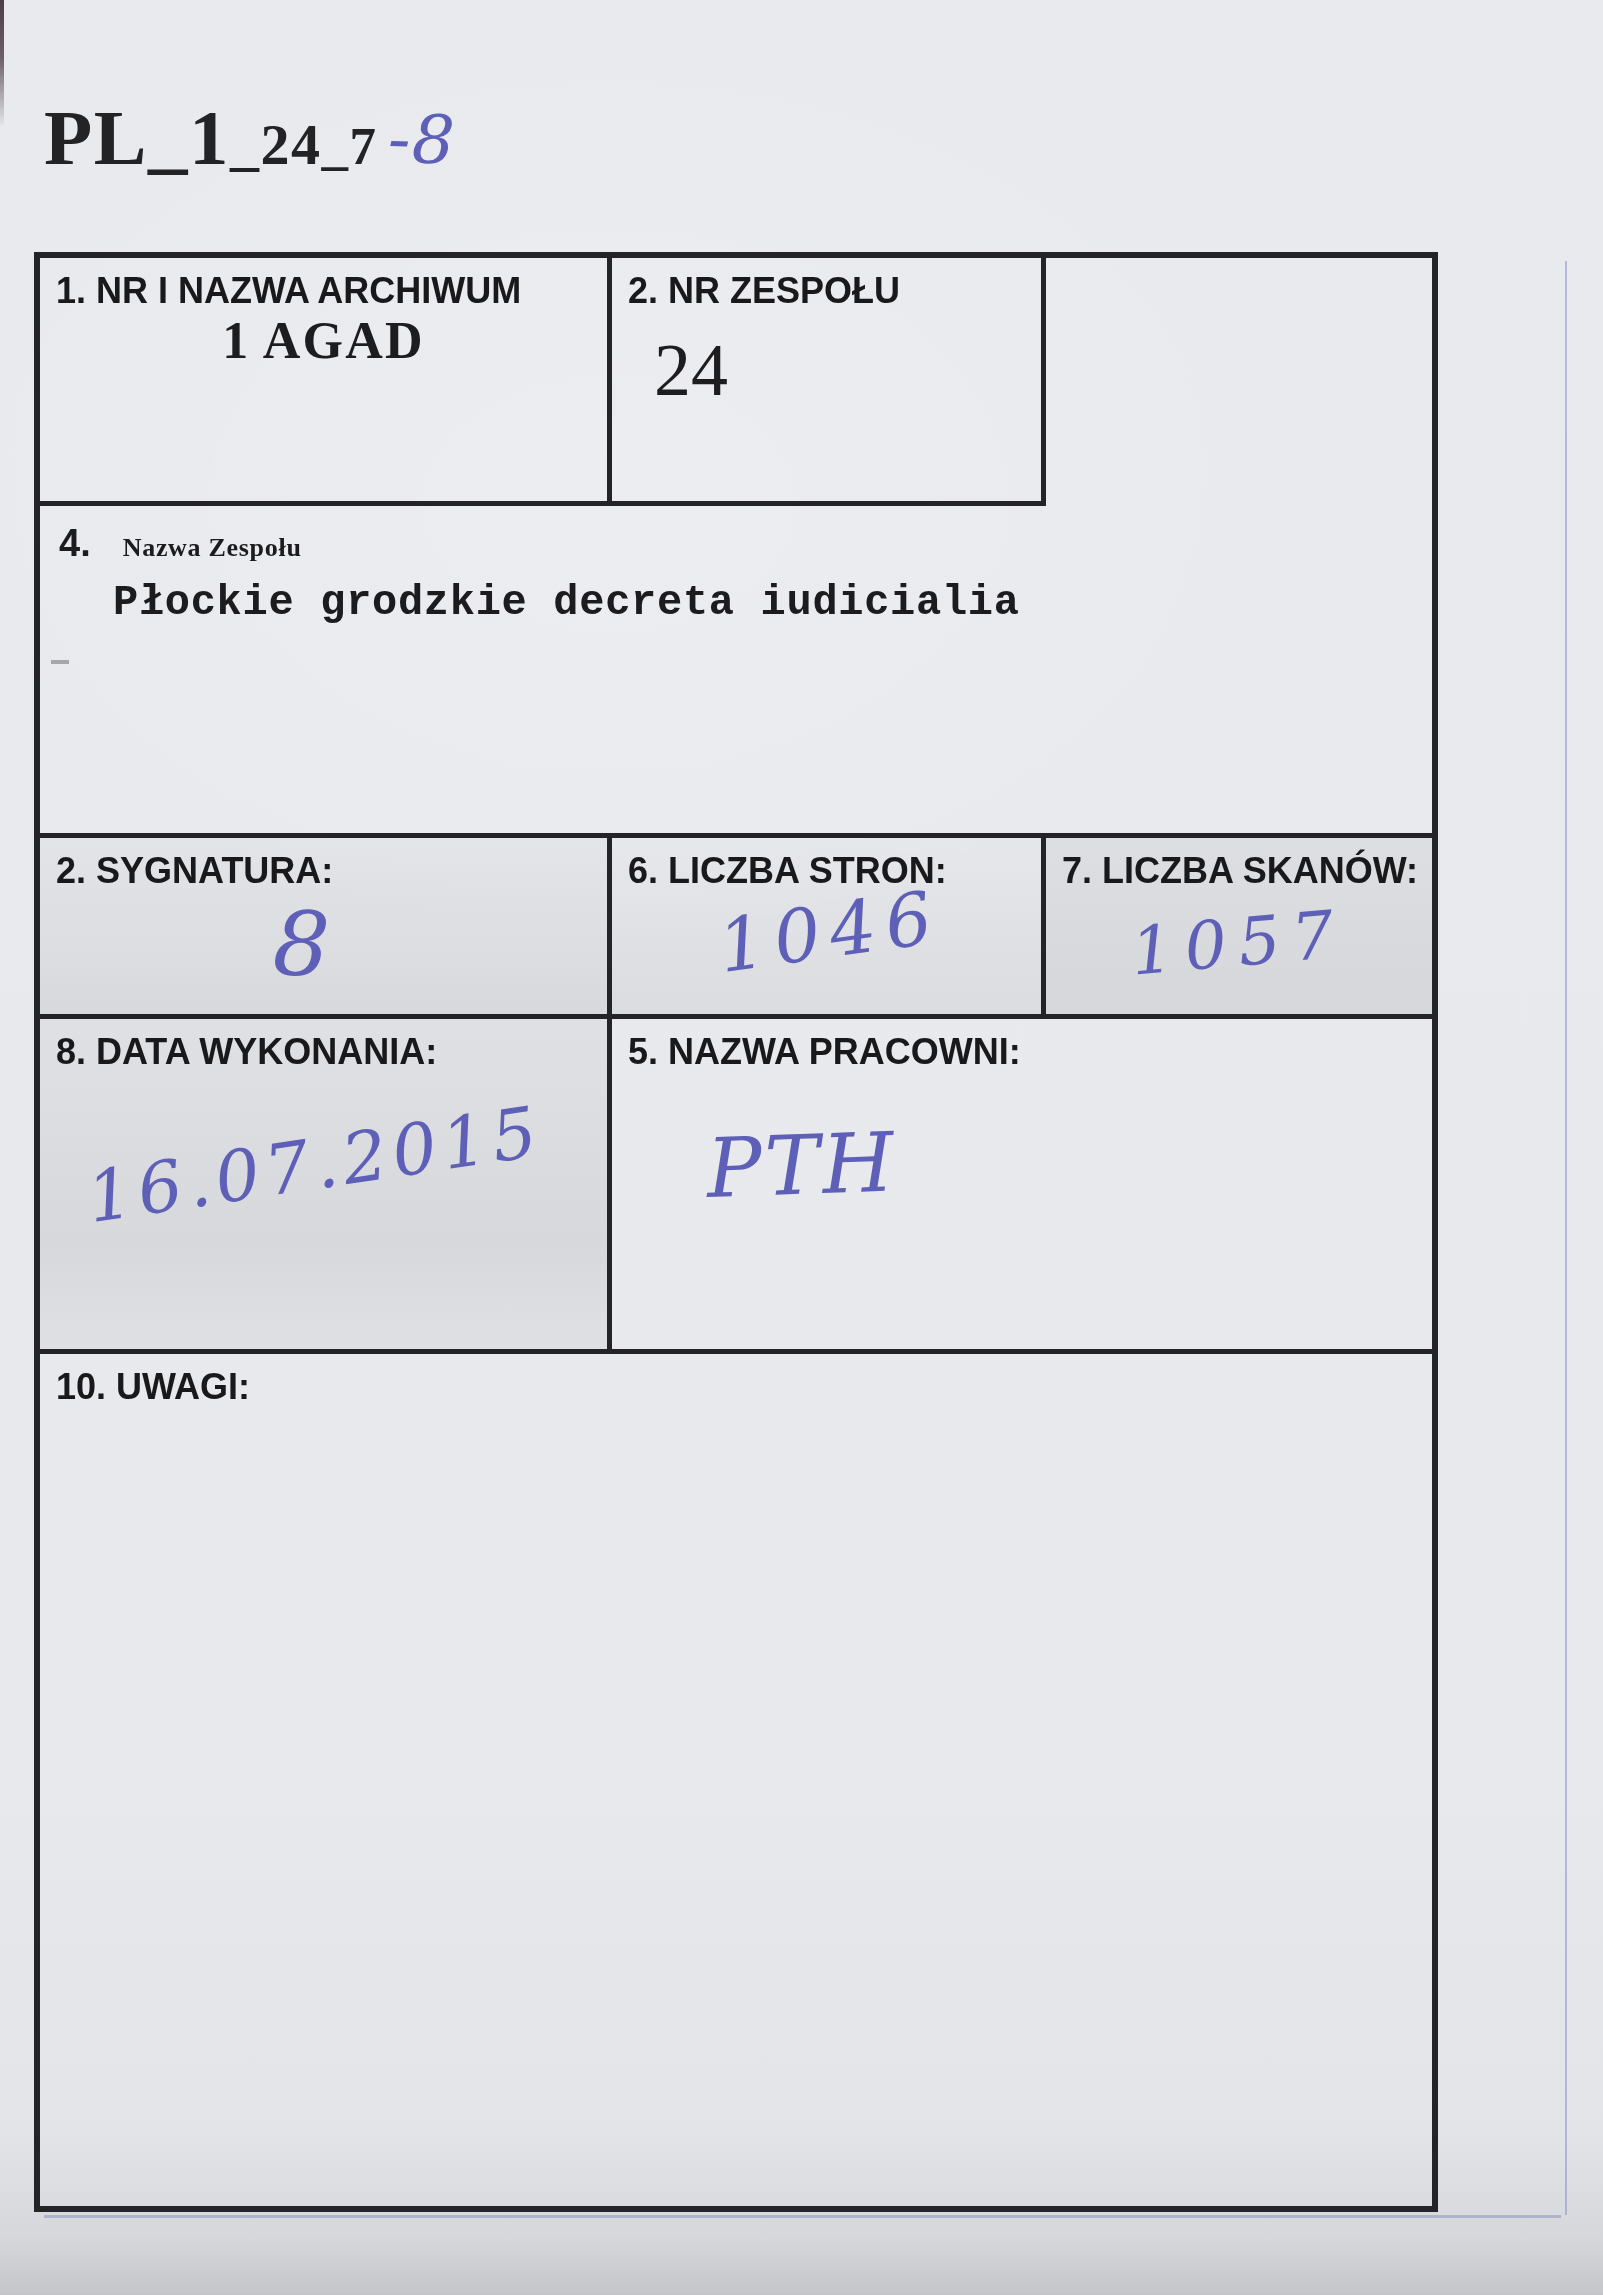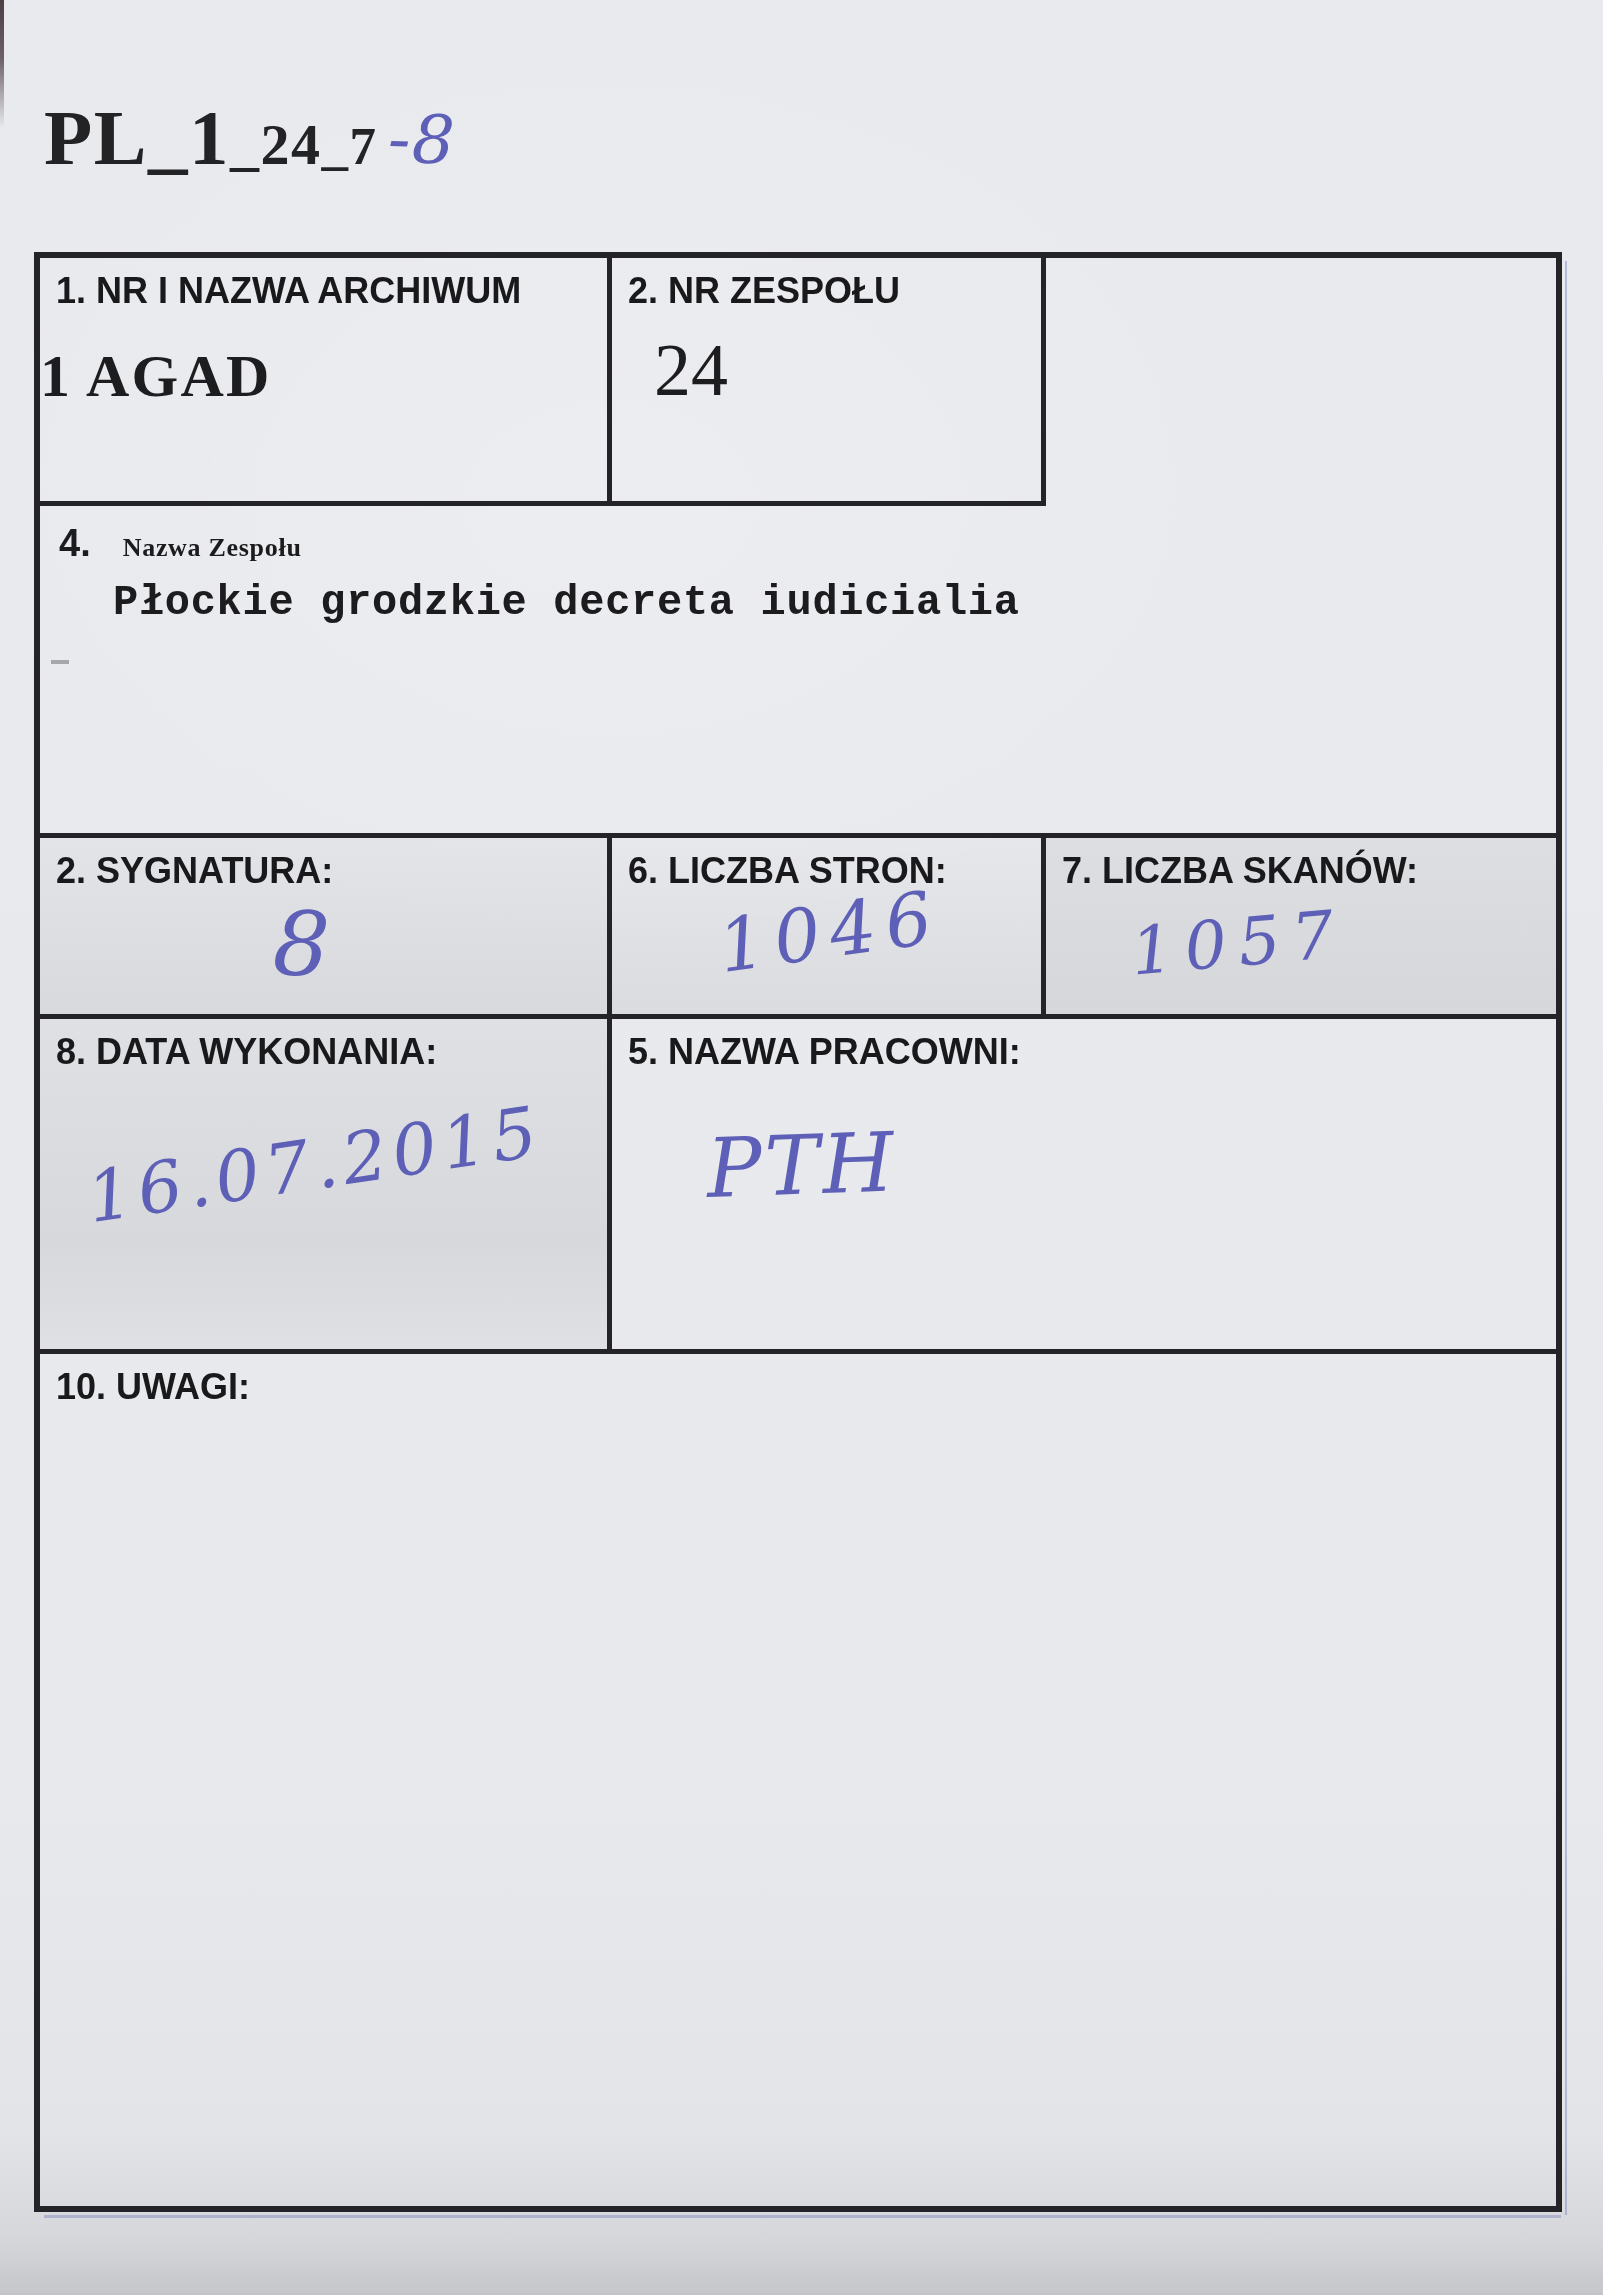--- a/index.html
+++ b/index.html
@@ -25,21 +25,21 @@
   .code-hw{
     display:inline-block;
     font-family:"DejaVu Serif",serif;font-style:italic;font-weight:normal;
     font-size:67px;color:#5d60b6;
     transform:translateY(-1.5px) rotate(2deg);
     margin-left:10.2px;letter-spacing:1.5px;
   }
   
   .form-table{
     position:absolute;left:34px;top:252px;
-    width:1528px;height:1960px;
+    width:1404px;height:1960px;
     box-sizing:border-box;
     border:6.6px solid #242428;
     display:grid;
     grid-template-columns:572px 434px auto;
     grid-template-rows:248px 332px 181px 335px auto;
   }
   .cell{position:relative;box-sizing:border-box;}
   .br{border-right:5.1px solid #242428;}
   .bb{border-bottom:5.1px solid #242428;}
   .span3{grid-column:1 / span 3;}
@@ -49,21 +49,21 @@
     padding:13px 0 0 16px;letter-spacing:0px;color:#19191b;
   }
   
   .tint-c3{background:linear-gradient(180deg,rgba(216,217,221,0.30),rgba(214,215,219,0.40));}
   .tint-c5{background:linear-gradient(180deg,rgba(213,214,218,0.28),rgba(206,207,211,0.62));}
   .tint-c6{background:linear-gradient(180deg,rgba(219,220,224,0.18),rgba(206,207,211,0.52));}
   .tint-c7{background:linear-gradient(180deg,rgba(207,208,212,0.45),rgba(201,202,206,0.58));}
   .tint-c8{background:linear-gradient(180deg,rgba(209,210,214,0.38),rgba(203,204,208,0.58) 68%,rgba(211,212,215,0.42));}
   
   .v-serif{font-family:"Liberation Serif",serif;color:#1d1d1f;}
-  .v1{font-weight:bold;font-size:60px;margin-top:31px;letter-spacing:2.2px;}
+  .v1{font-weight:bold;font-size:52px;text-align:center;letter-spacing:2.2px;}
   .v2{font-weight:normal;font-size:74px;margin:17px 0 0 42px;}
   .v3{font-weight:normal;font-size:55px;margin:34px 0 0 60px;}
   .c4-head{display:flex;align-items:baseline;padding-top:16px;}
   .c4-num{font-weight:bold;font-size:38px;margin-left:19px;}
   .c4-sub{font-family:"Liberation Serif",serif;font-weight:bold;font-size:26px;margin-left:32px;letter-spacing:0.7px;}
   .v4{font-family:Liberation Mono, monospace;font-weight:bold;font-size:42px;margin:14px 0 0 73px;letter-spacing:0.7px;}
   
   .hw{
     position:absolute;
     font-family:"DejaVu Serif",serif;font-style:italic;font-weight:normal;

